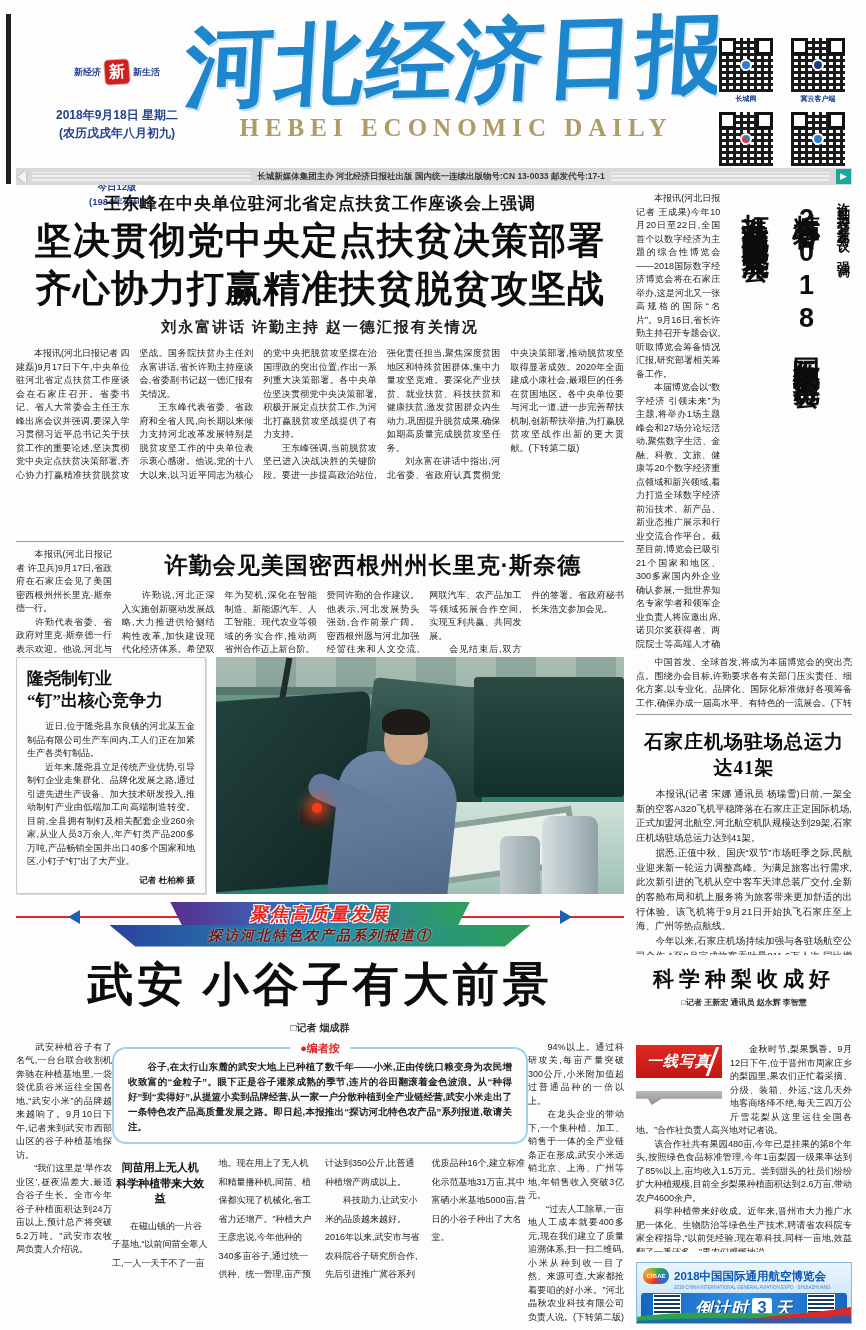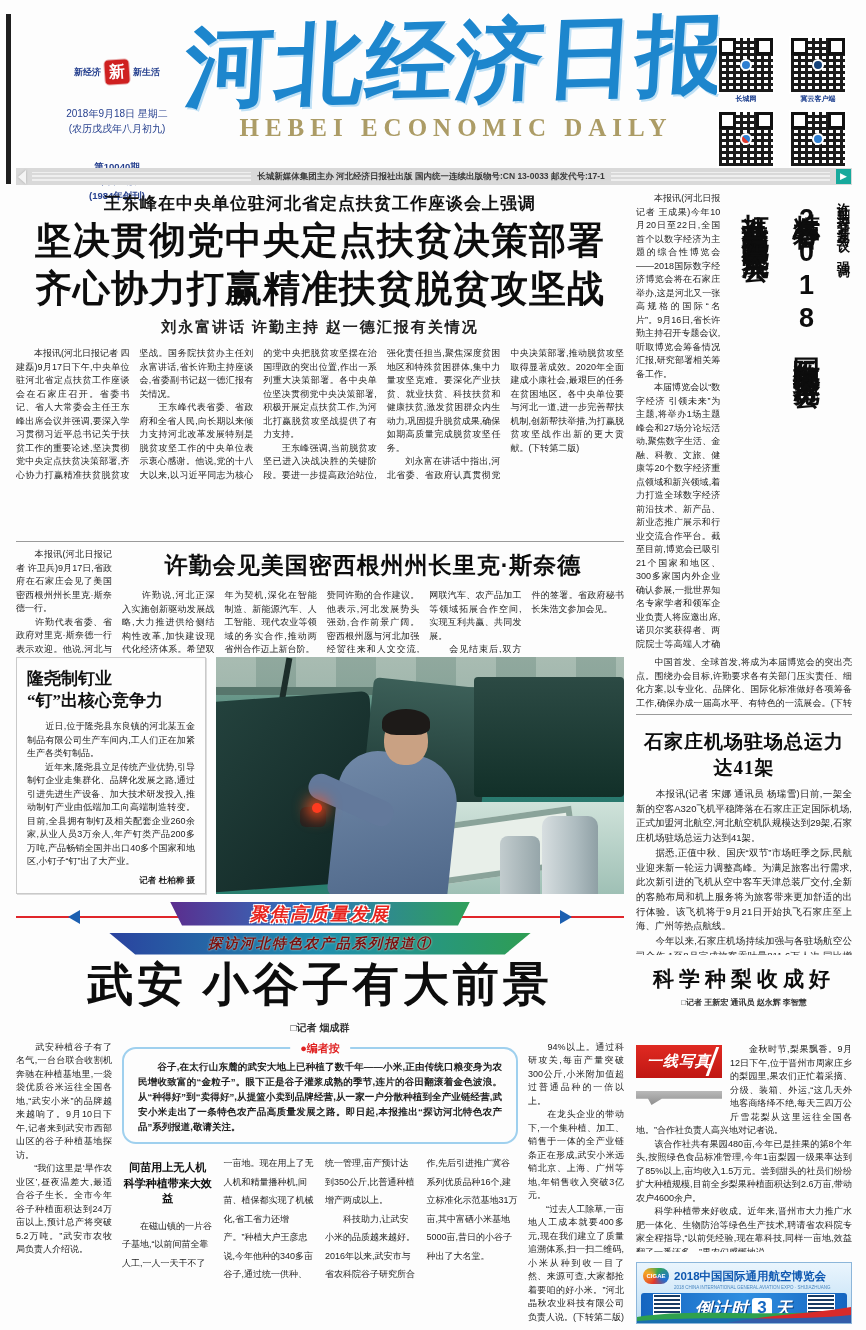--- a/index.html
+++ b/index.html
@@ -7,21 +7,21 @@
   body { font-family:"Liberation Sans", sans-serif; }
   .page { position:relative; width:866px; height:1330px; margin:0 auto; background:#fdfdfd; overflow:hidden; color:#1c1c1c; }
 
   
   .edge-bar { position:absolute; left:6px; top:14px; width:5px; height:170px; background:#1f1f1f; }
   .masthead { position:absolute; left:16px; top:6px; width:836px; height:158px; }
   .mh-left { position:absolute; left:26px; top:54px; width:150px; text-align:center; color:#27418f; }
   .slogan-row { display:flex; align-items:center; justify-content:center; gap:4px; margin-bottom:22px; }
   .slogan { font-size:9px; color:#27418f; font-weight:bold; }
   .seal { width:24px; height:24px; background:#cf2020; color:#fff; border-radius:4px; font-size:16px; font-weight:bold; line-height:24px; text-align:center; font-family:"Liberation Serif",serif; transform:rotate(-4deg); box-shadow:0 0 0 1px #e8b0b0; }
-  .mh-date { font-size:10px; font-weight:normal; line-height:1.5; }
+  .mh-date { font-size:12px; font-weight:bold; line-height:1.5; }
   .mh-issue { font-size:9.5px; font-weight:bold; line-height:1.5; margin-top:24px; }
   .mh-center { position:absolute; left:170px; top:8px; width:540px; text-align:center; }
   .title-cn { font-family:"DejaVu Serif","Liberation Serif",serif; font-size:88px; line-height:1.05; font-weight:bold; color:#1d86cd; letter-spacing:2px; transform:skewX(-5deg) rotate(-1.5deg); text-shadow:2px 2px 0 #bfe0f5; white-space:nowrap; }
   .title-en { margin-top:8px; font-family:"Liberation Serif",serif; font-size:25px; font-weight:bold; color:#ac9c66; letter-spacing:6px; white-space:nowrap; }
   .mh-qrs { position:absolute; right:4px; top:32px; width:132px; display:grid; grid-template-columns:1fr 1fr; gap:8px 12px; }
   .qr-item { text-align:center; }
   .qr { position:relative; width:54px; height:54px; margin:0 auto; background:
       repeating-linear-gradient(0deg,#1b1b1b 0 3px, transparent 3px 6px),
       repeating-linear-gradient(90deg,#1b1b1b 0 3px, #ffffff 3px 7px); outline:2px solid #fff; }
   .qr::before,.qr::after { content:""; position:absolute; width:11px; height:11px; border:3px solid #111; background:#fff; }
@@ -85,25 +85,25 @@
 
   
   .d-wrap { margin-top:8px; flex:1; display:flex; flex-direction:column; }
   .banner-zone { position:relative; height:46px; }
   .banner-line { position:absolute; left:0; right:0; top:14px; height:2px; background:#e0262b; }
   .banner-tri-l, .banner-tri-r { position:absolute; top:8px; width:0; height:0; border-top:7px solid transparent; border-bottom:7px solid transparent; }
   .banner-tri-l { left:52px; border-right:12px solid #1c5fb0; }
   .banner-tri-r { right:52px; border-left:12px solid #1c5fb0; }
   .banner1 { position:absolute; left:50%; top:0; transform:translateX(-50%); width:300px; height:24px; background:linear-gradient(90deg,#5b2d8e,#2e76bf 45%,#2fa05a); clip-path:polygon(0 0,100% 0,96% 100%,4% 100%); text-align:center; }
   .banner1 span { font-size:18px; font-weight:900; font-style:italic; color:#e8251f; letter-spacing:2px; line-height:24px; text-shadow:-1px -1px 0 #fff,1px -1px 0 #fff,-1px 1px 0 #fff,1px 1px 0 #fff; }
-  .banner2 { position:absolute; left:50%; top:23px; transform:translateX(-50%); width:440px; height:22px; background:linear-gradient(90deg,#2b3f9e,#1f8fae 50%,#2f9e4f); clip-path:polygon(2% 0,98% 0,92% 100%,8% 100%); text-align:center;margin-top:8px; }
+  .banner2 { position:absolute; left:50%; top:23px; transform:translateX(-50%); width:440px; height:22px; background:linear-gradient(90deg,#2b3f9e,#1f8fae 50%,#2f9e4f); clip-path:polygon(2% 0,98% 0,92% 100%,8% 100%); text-align:center; }
   .banner2 span { font-family:"Liberation Serif",serif; font-style:italic; font-weight:bold; font-size:14px; color:#7a1010; line-height:22px; letter-spacing:2px; text-shadow:0 0 2px #cfe6d8; }
   .d-head { text-align:center; font-family:"Liberation Serif",serif; font-size:46px; font-weight:900; letter-spacing:4px; color:#0d0d0d; margin-top:6px; }
   .d-byline { text-align:center; font-size:10px; font-weight:bold; color:#333; margin:5px 0 6px; }
-  .d-cols { flex:1; display:flex; gap:10px; overflow:hidden; }
+  .d-cols { flex:1; display:flex; overflow:hidden; }
   .d-side { width:96px; overflow:hidden; }
   .d-center { flex:1; display:flex; flex-direction:column; }
   .ed-box { position:relative; border:2px solid #9fd0ee; border-radius:14px; padding:10px 14px 8px; margin-top:6px; }
   .ed-label { position:absolute; top:-8px; left:50%; transform:translateX(-50%); background:#fdfdfd; padding:0 10px; font-size:11px; font-weight:bold; color:#e02222; white-space:nowrap; }
   .ed-text { font-size:9.5px; line-height:1.6; color:#222; font-weight:bold; white-space:pre-line; text-align:justify; }
   .d-center-cols { flex:1; margin-top:8px; column-count:4; column-gap:10px; overflow:hidden; }
   .inset-head { font-size:11px; font-weight:900; text-align:center; line-height:1.4; margin:8px 0; white-space:pre-line; break-inside:avoid; color:#0d0d0d; }
 
   
   .r1-top { display:flex; gap:8px; height:458px; overflow:hidden; }

